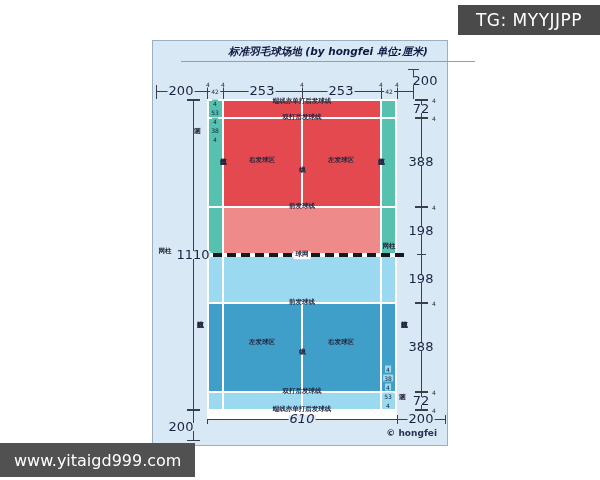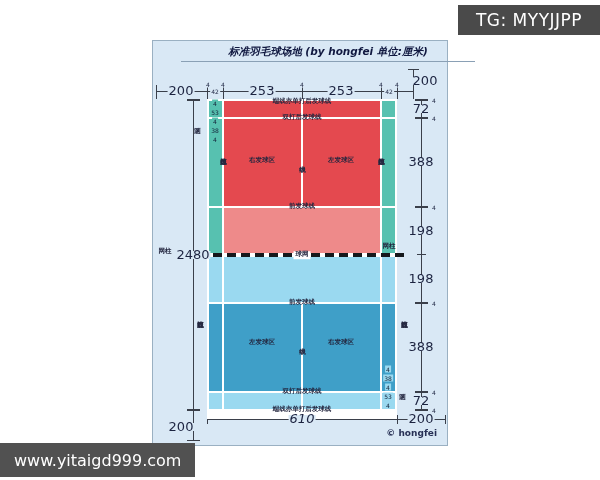--- a/index.html
+++ b/index.html
@@ -78,21 +78,21 @@
   <div class="dimlab" style="left:268px;top:238px;">198</div>
   <div class="dimlab d4" style="left:281px;top:262px;">4</div>
   <div class="dimlab" style="left:268px;top:306px;">388</div>
   <div class="dimlab d4" style="left:281px;top:351px;">4</div>
   <div class="dimlab" style="left:268px;top:360px;">72</div>
   <div class="dimlab d4" style="left:281px;top:369px;">4</div>
 
   <div class="dimline" style="left:40px;top:59px;width:1px;height:310px;"></div>
   <div class="tick" style="left:34px;top:58px;width:13px;height:2px;"></div>
   <div class="tick" style="left:34px;top:368px;width:13px;height:2px;"></div>
-  <div class="dimlab" style="left:40px;top:214px;">2480</div>
+  <div class="dimlab" style="left:40px;top:214px;">1110</div>
 
   <div class="dimline" style="left:40px;top:370px;width:1px;height:30px;"></div>
   <div class="tick" style="left:34px;top:399px;width:13px;height:1px;"></div>
   <div class="dimlab" style="left:28px;top:386px;">200</div>
 
   <div class="dimline" style="left:54px;top:378px;width:239px;height:1px;"></div>
   <div class="tick" style="left:54px;top:374px;width:1px;height:9px;"></div>
   <div class="tick" style="left:244px;top:374px;width:1px;height:9px;"></div>
   <div class="tick" style="left:292px;top:374px;width:1px;height:9px;"></div>
   <div class="dimlab" style="left:149px;top:378px;font-style:italic;">610</div>

